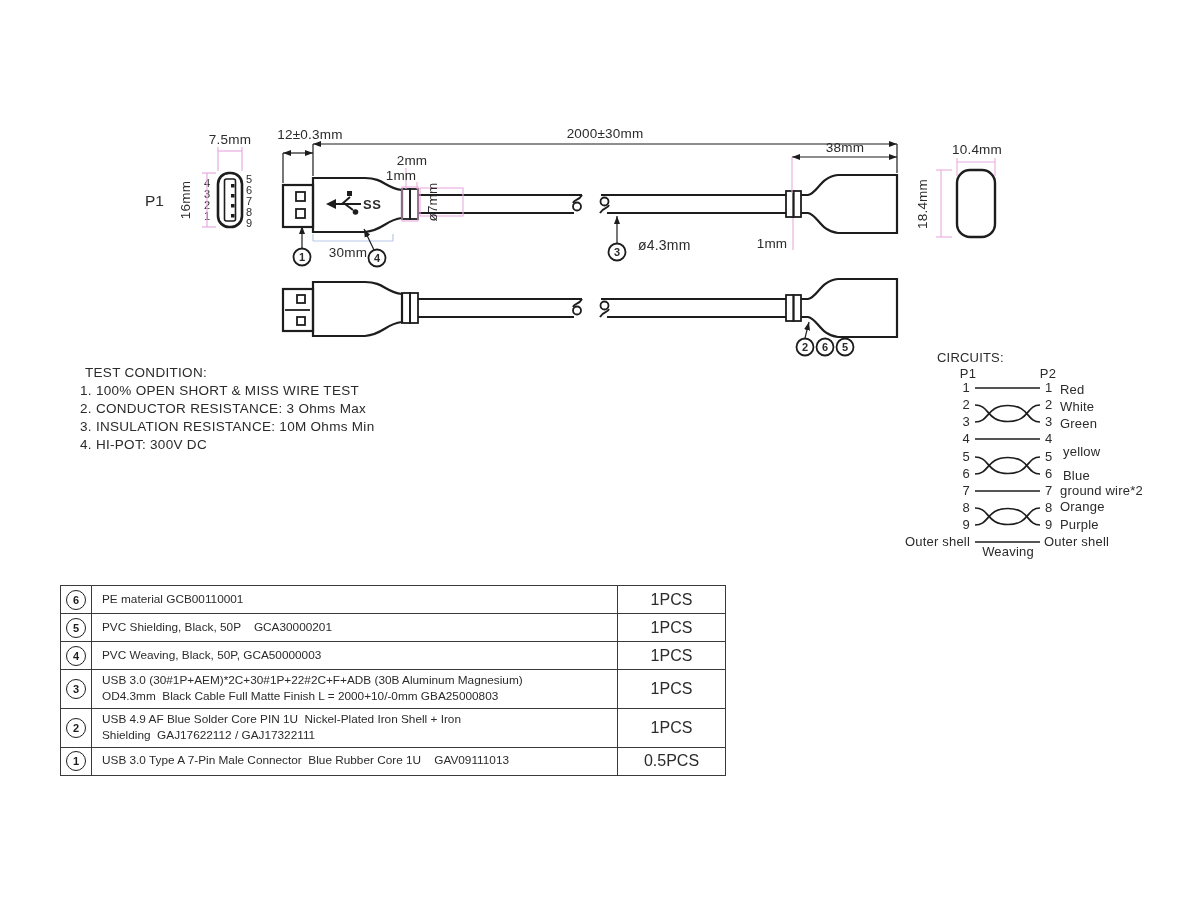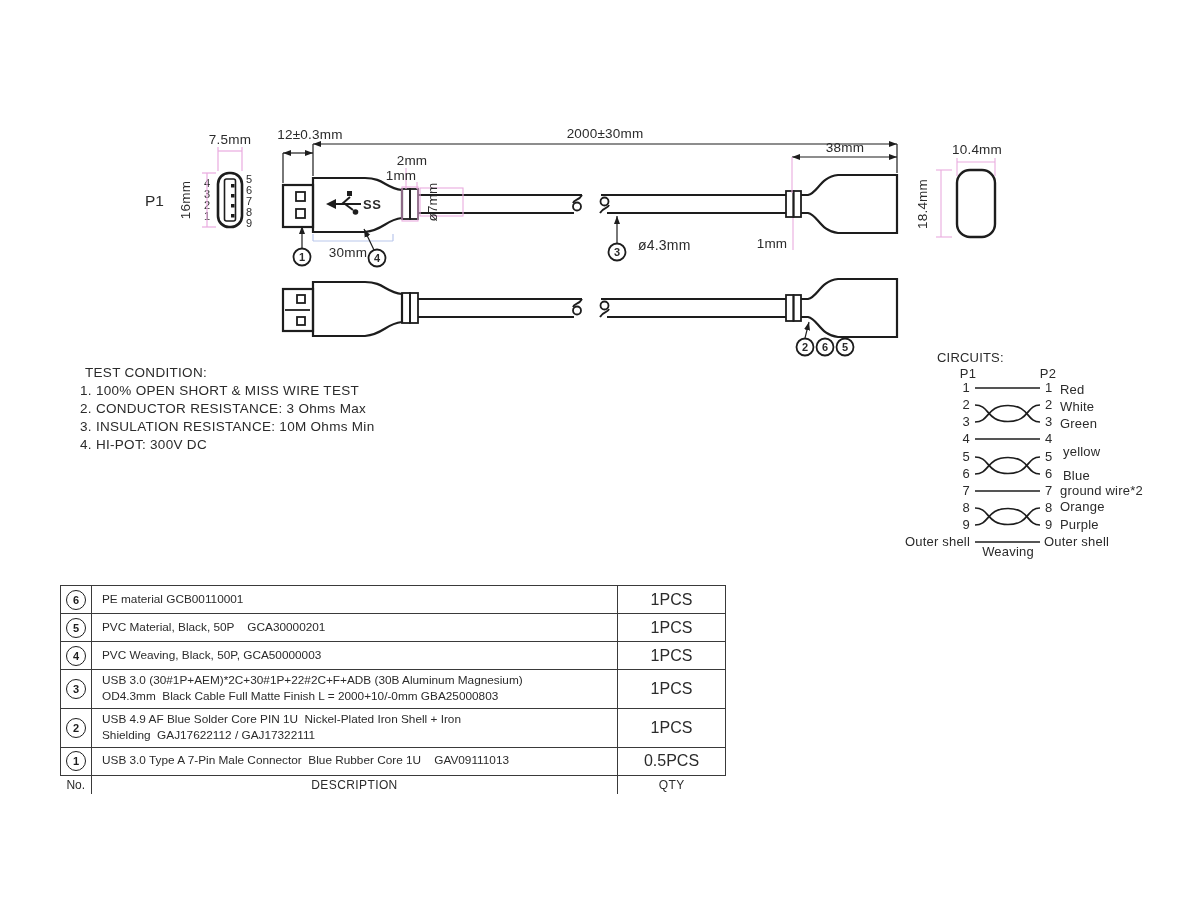--- a/index.html
+++ b/index.html
@@ -289,21 +289,21 @@
 <div class="bom">
   <table>
     <tbody>
       <tr class="single">
         <td class="no-cell"><span class="circle-badge">6</span></td>
         <td class="desc-cell"><div class="desc-line">PE material GCB00110001</div></td>
         <td class="qty-cell">1PCS</td>
       </tr>
       <tr class="single">
         <td class="no-cell"><span class="circle-badge">5</span></td>
-        <td class="desc-cell"><div class="desc-line">PVC Material, Black, 50P    GCA30000201</div></td>
+        <td class="desc-cell"><div class="desc-line">PVC Shielding, Black, 50P    GCA30000201</div></td>
         <td class="qty-cell">1PCS</td>
       </tr>
       <tr class="single">
         <td class="no-cell"><span class="circle-badge">4</span></td>
         <td class="desc-cell"><div class="desc-line">PVC Weaving, Black, 50P, GCA50000003</div></td>
         <td class="qty-cell">1PCS</td>
       </tr>
       <tr>
         <td class="no-cell"><span class="circle-badge">3</span></td>
         <td class="desc-cell"><div class="desc-line">USB 3.0 (30#1P+AEM)*2C+30#1P+22#2C+F+ADB (30B Aluminum Magnesium)</div><div class="desc-line">OD4.3mm  Black Cable Full Matte Finish L = 2000+10/-0mm GBA25000803</div></td>
@@ -312,20 +312,15 @@
       <tr>
         <td class="no-cell"><span class="circle-badge">2</span></td>
         <td class="desc-cell"><div class="desc-line">USB 4.9 AF Blue Solder Core PIN 1U  Nickel-Plated Iron Shell + Iron</div><div class="desc-line">Shielding  GAJ17622112 / GAJ17322111</div></td>
         <td class="qty-cell">1PCS</td>
       </tr>
       <tr class="single">
         <td class="no-cell"><span class="circle-badge">1</span></td>
         <td class="desc-cell"><div class="desc-line">USB 3.0 Type A 7-Pin Male Connector  Blue Rubber Core 1U    GAV09111013</div></td>
         <td class="qty-cell">0.5PCS</td>
       </tr>
-      <tr class="footer">
-        <td class="f-no">No.</td>
-        <td class="f-desc">DESCRIPTION</td>
-        <td class="f-qty">QTY</td>
-      </tr>
     </tbody>
   </table>
 </div>
 
 </body></html>

